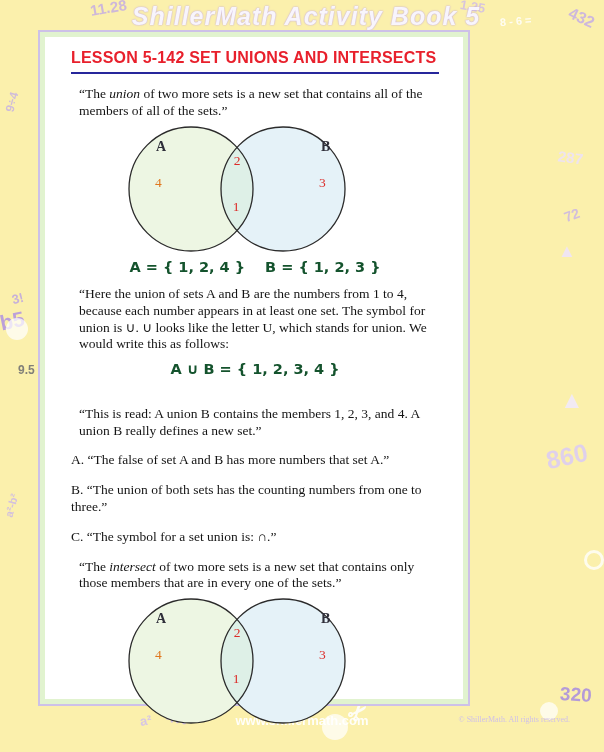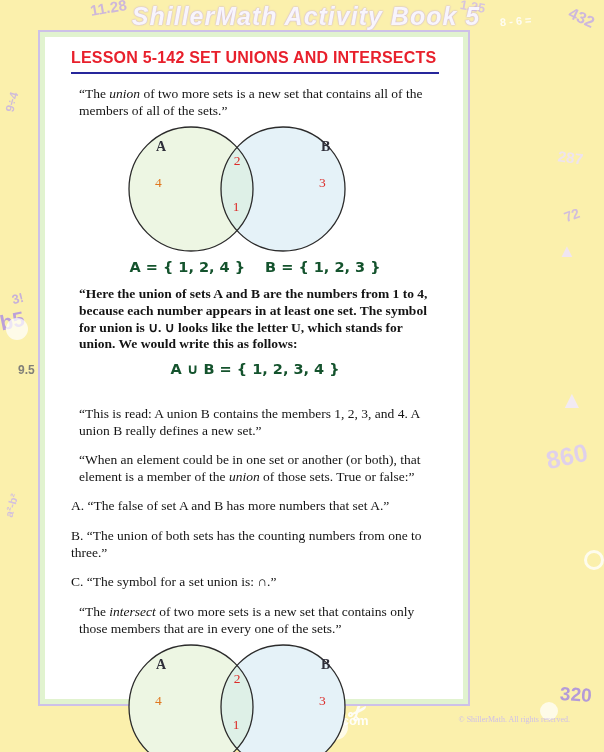--- a/index.html
+++ b/index.html
@@ -122,27 +122,26 @@
         <text x="30" y="64" class="vnum" fill="#E0771F">4</text>
         <text x="112" y="42" class="vnum" text-anchor="middle" fill="#DC2B28">2</text>
         <text x="111" y="88" class="vnum" text-anchor="middle" fill="#DC2B28">1</text>
         <text x="194" y="64" class="vnum" fill="#DC2B28">3</text>
       </svg>
 
       <div class="eq">
         <span>A = { 1, 2, 4 }</span><span class="eq-gap"></span><span>B = { 1, 2, 3 }</span>
       </div>
 
-      <p class="para" style="margin-bottom:8px;font-weight:bold;"><span>“Here the union of sets A and B are the numbers from 1 to 4, because each number appears in at least one set. The symbol for union is ∪.  ∪ looks like the letter U, which stands for union. We would write this as follows:</span></p>
+      <p class="para" style="margin-bottom:8px;"><span>“Here the union of sets A and B are the numbers from 1 to 4, because each number appears in at least one set. The symbol for union is ∪.  ∪ looks like the letter U, which stands for union. We would write this as follows:</span></p>
 
       <div class="eq" style="margin:8px 0 29px;">A ∪ B = { 1, 2, 3, 4 }</div>
 
       <p class="para"><span>“This is read: A union B contains the members 1, 2, 3, and 4. A union B really defines a new set.”</span></p>
 
-      <p class="para"><span>“When an element could be in one set or another (or both), that element is a member of the </span><em>union</em><span> of those sets. True or false:”</span></p>
 
       <p class="item"><span>A. “The false of set A and B has more numbers that set A.”</span></p>
       <p class="item"><span>B. “The union of both sets has the counting numbers from one to three.”</span></p>
       <p class="item"><span>C. “The symbol for a set union is:  ∩.”</span></p>
 
       <p class="para p-tight"><span>“The </span><em>intersect</em><span> of two more sets is a new set that contains only those members that are in every one of the sets.”</span></p>
 
       <svg class="venn" width="240" height="132" viewBox="0 0 240 132">
         <defs>
           <clipPath id="clip-a2">

